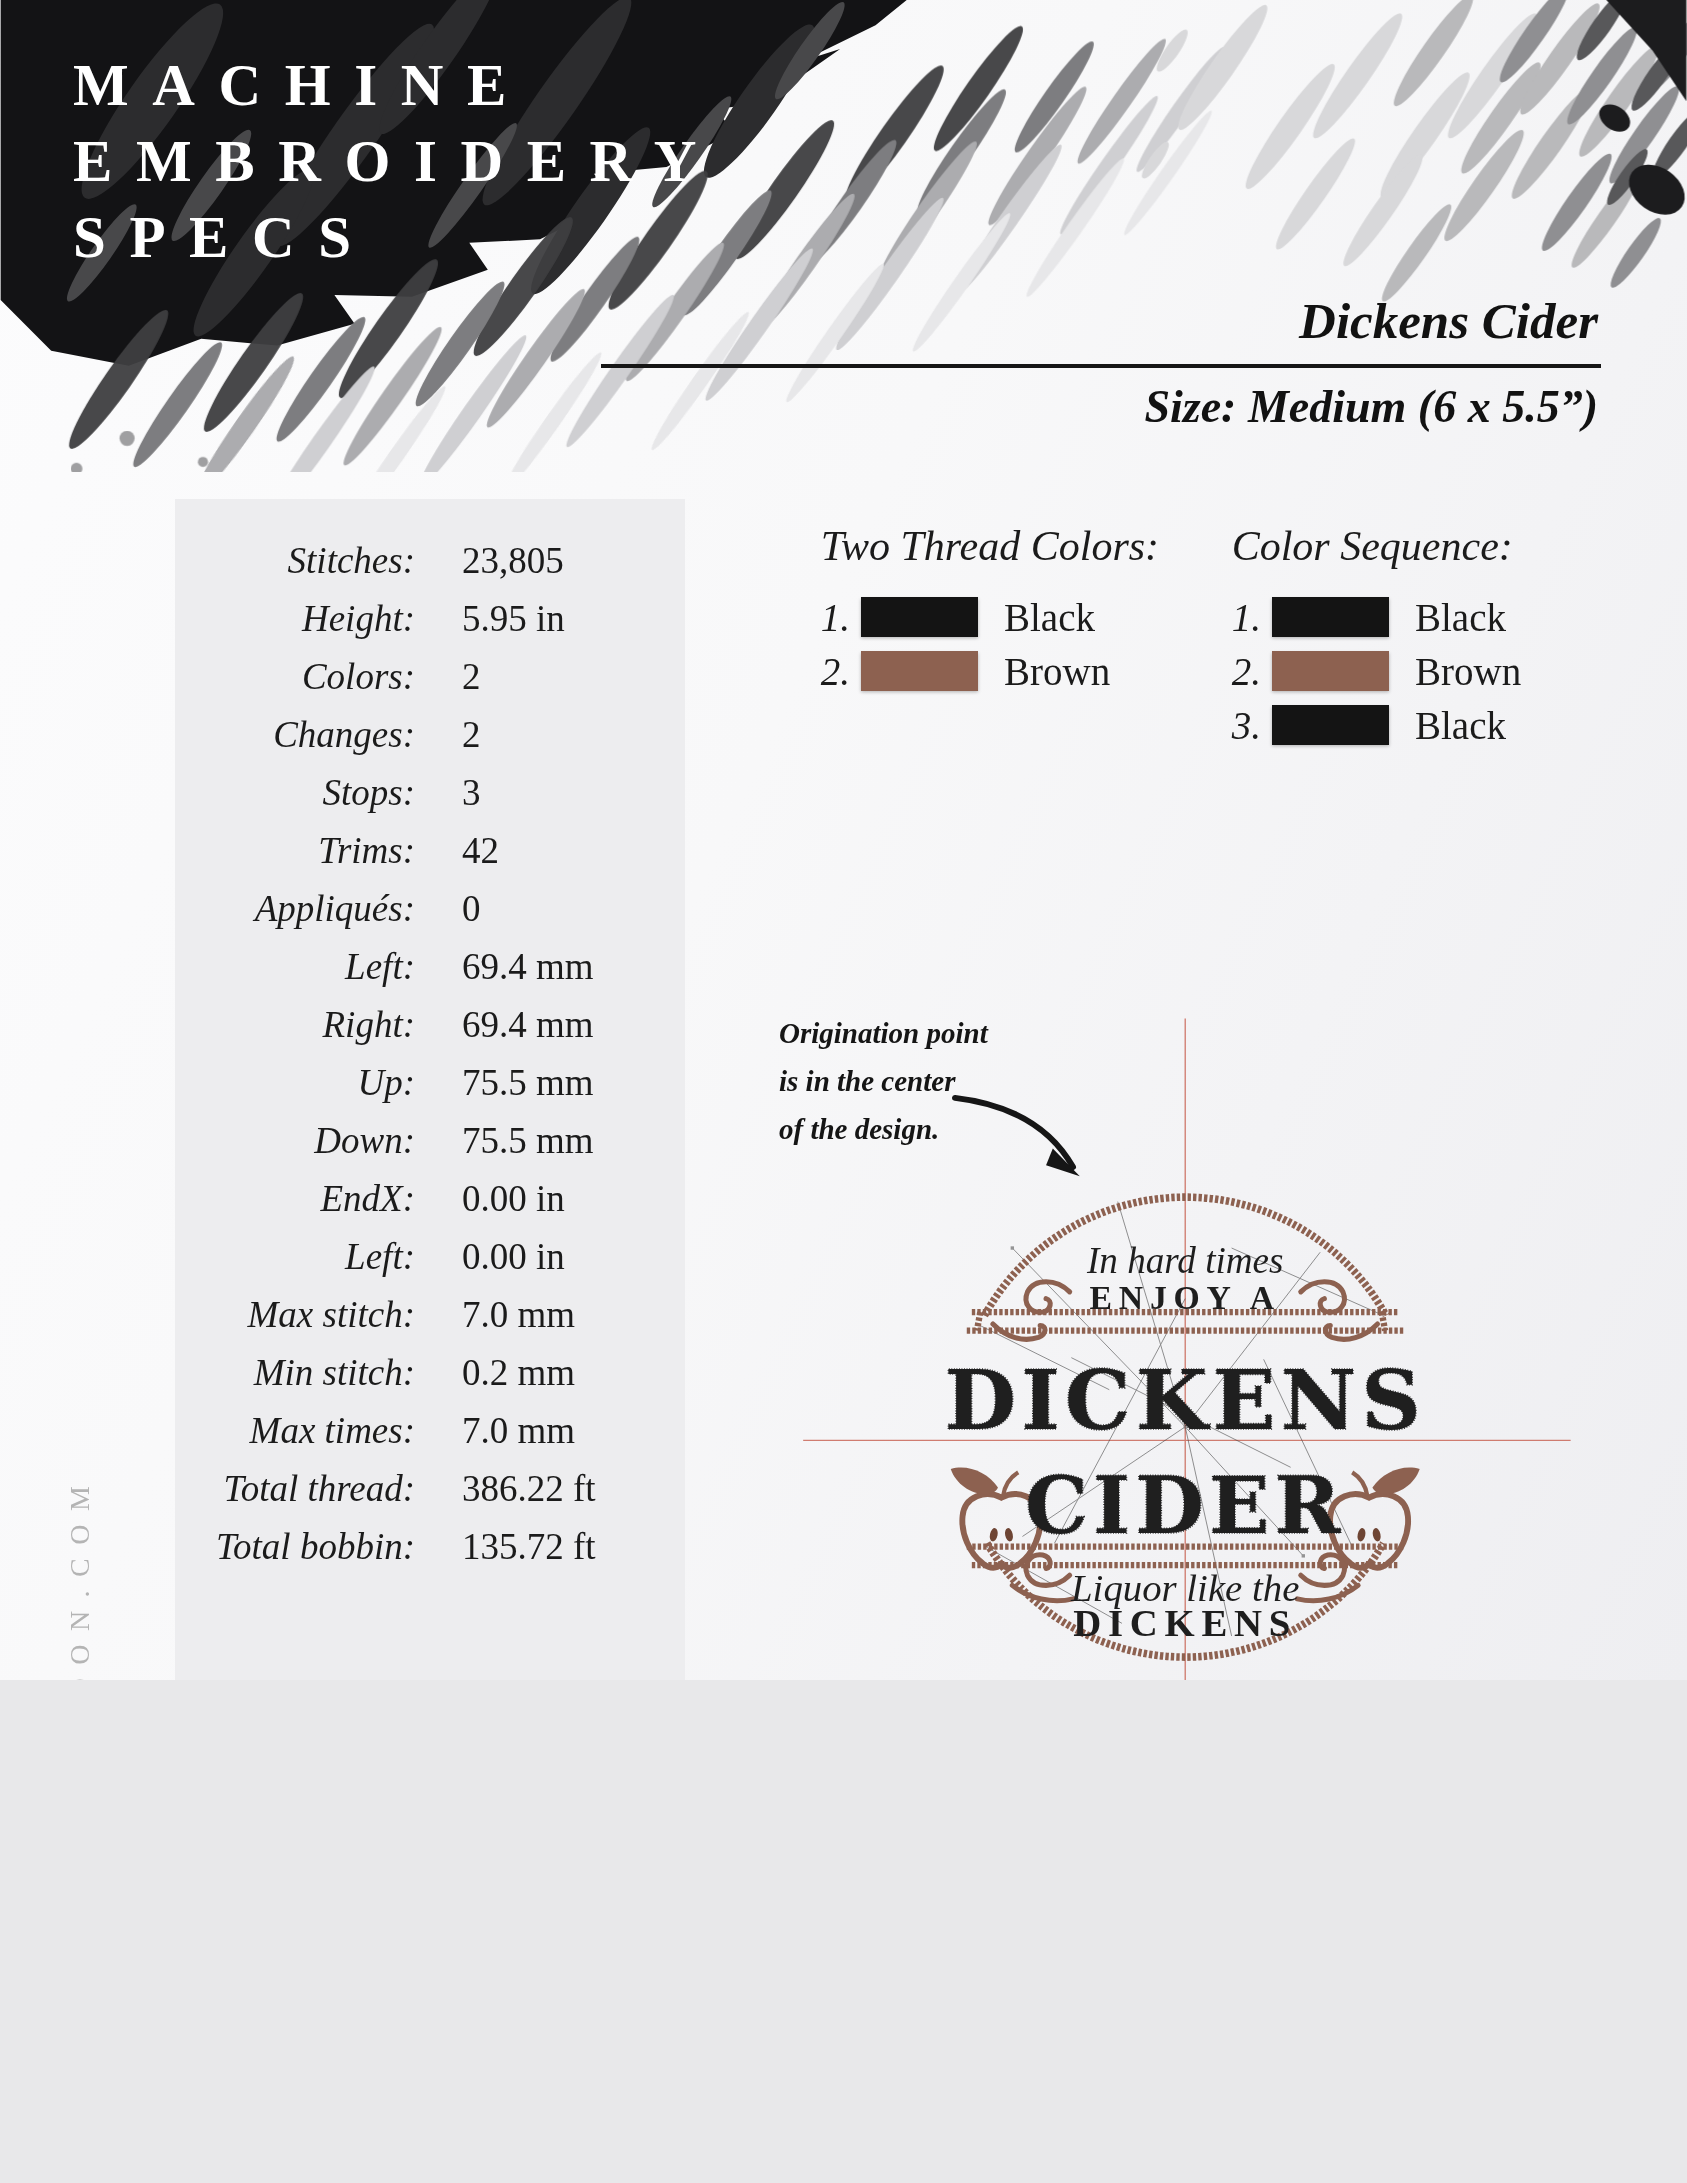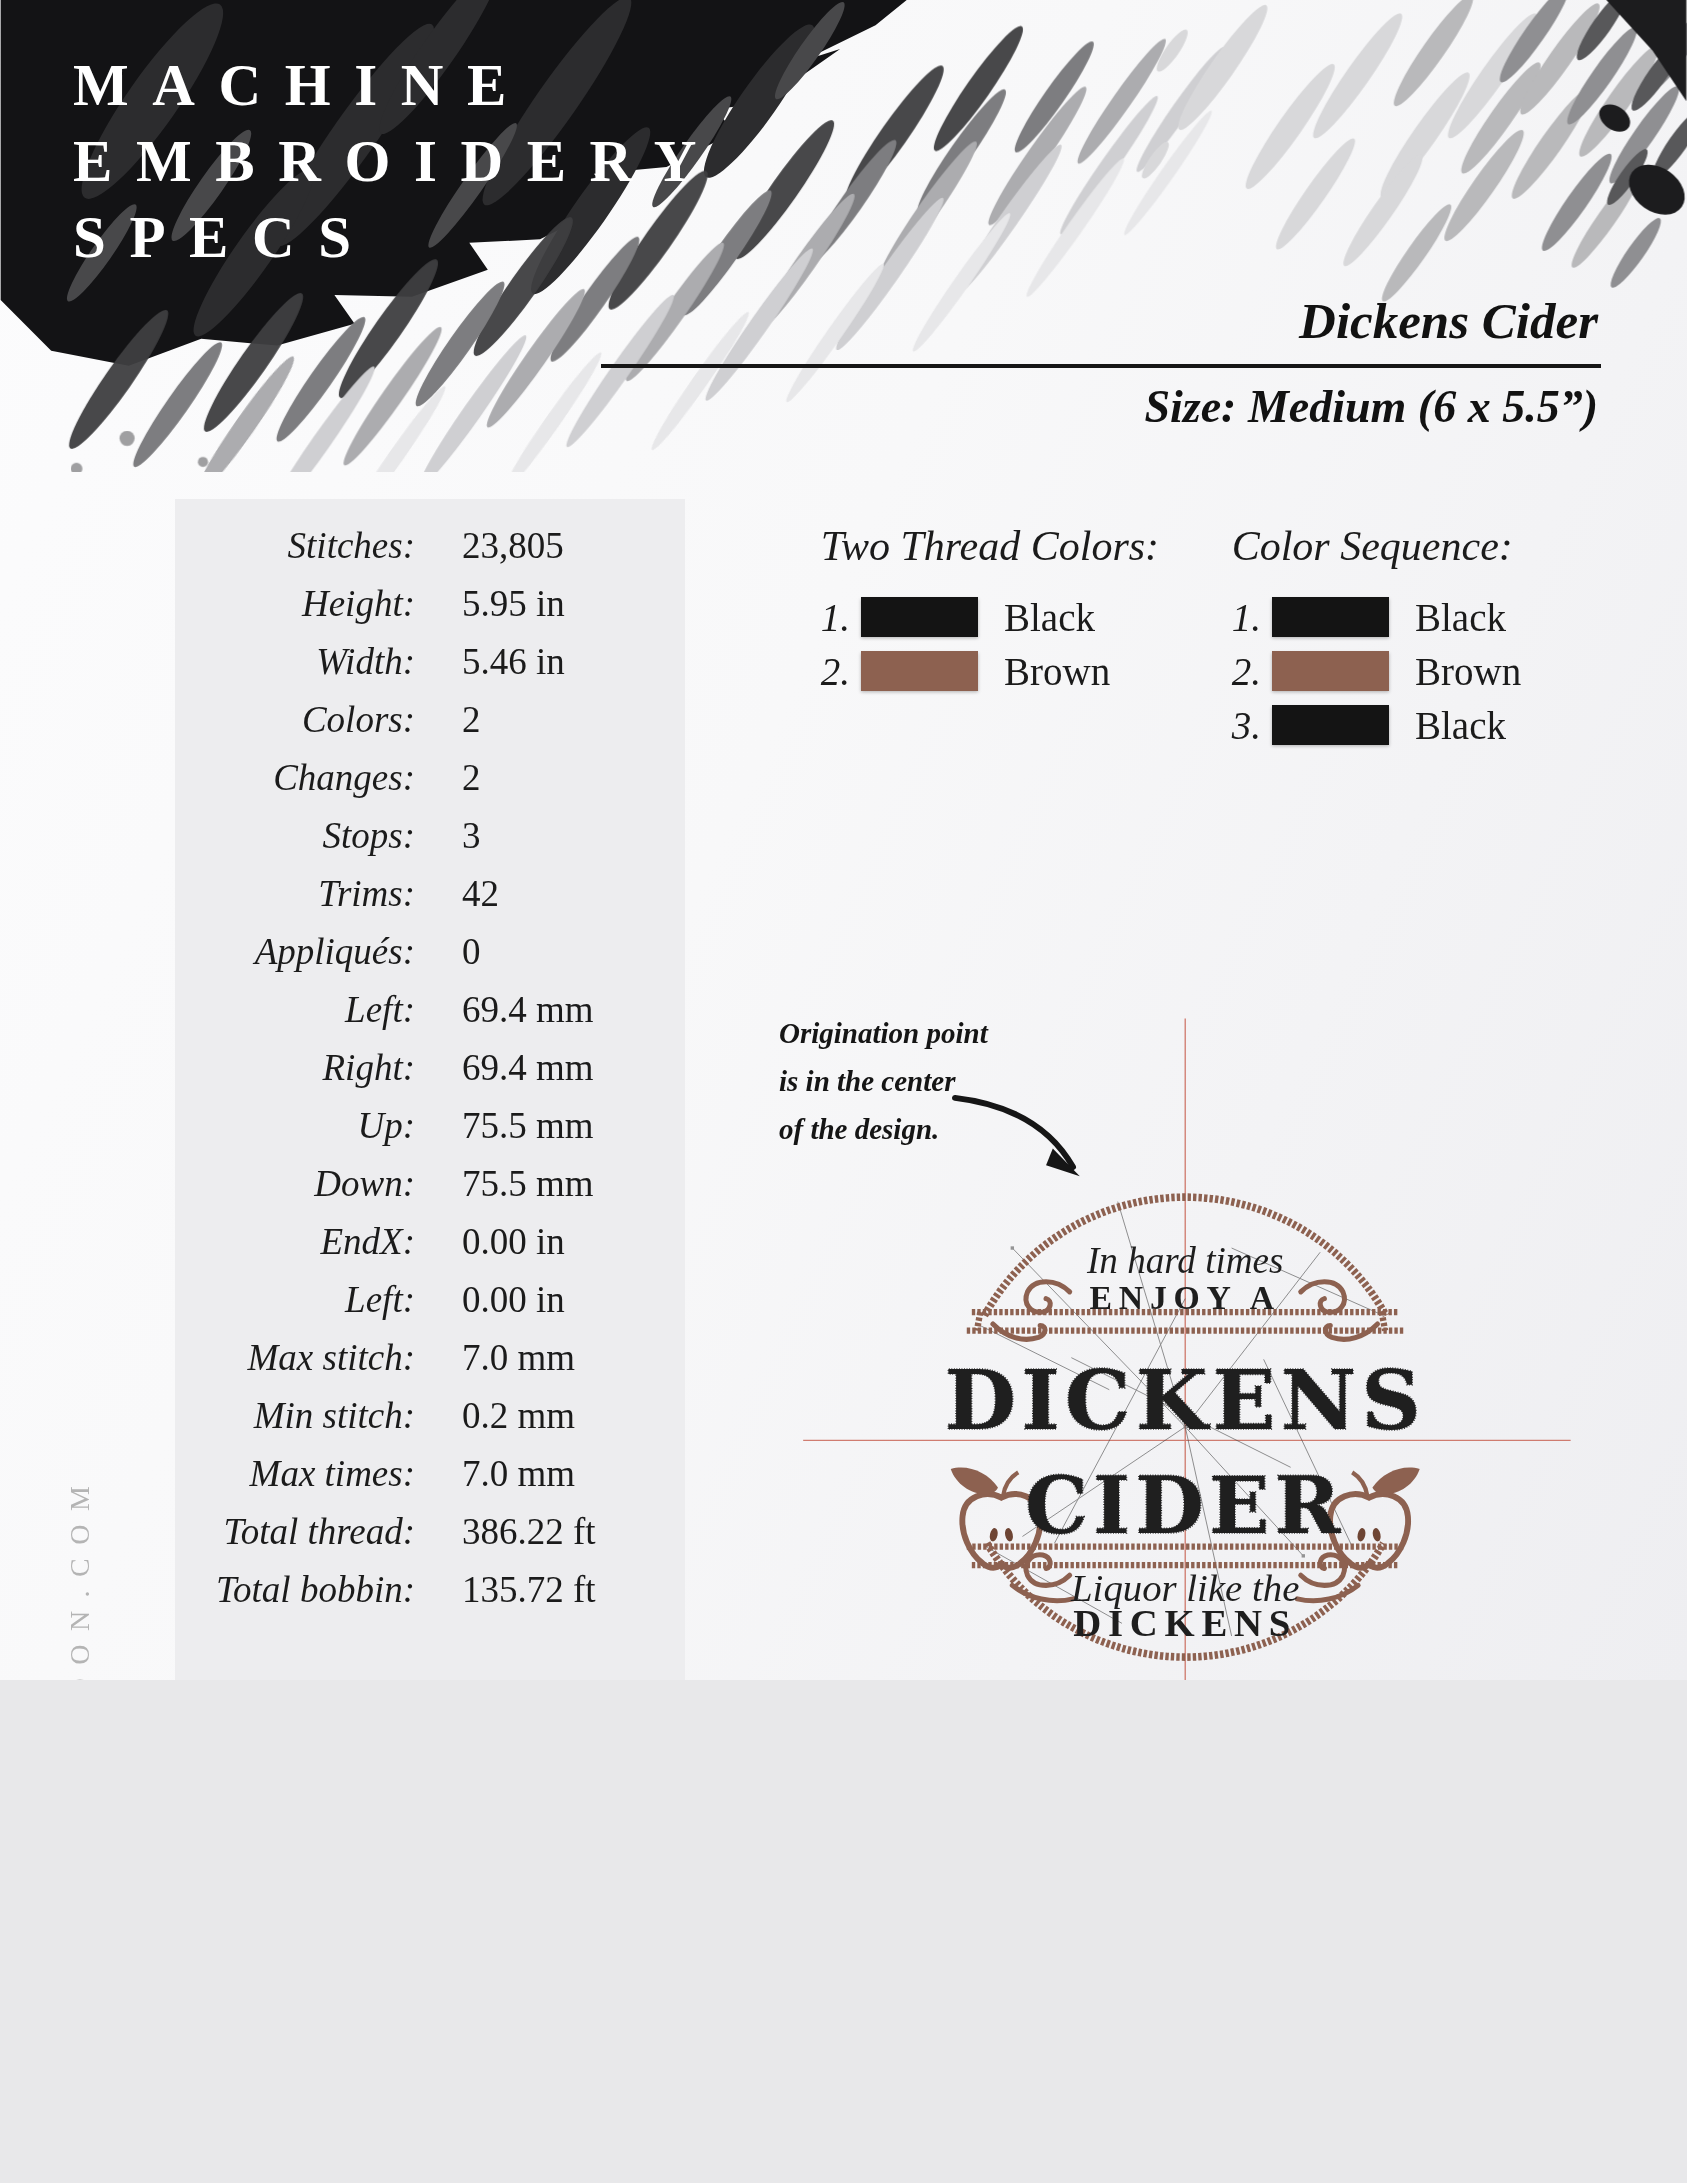--- a/index.html
+++ b/index.html
@@ -24,21 +24,21 @@
   }
   .size-label{
     position:absolute;right:89px;top:380px;
     font-size:46px;font-weight:700;font-style:italic;color:#121212;z-index:5;
   }
   
   .spec-panel{
     position:absolute;left:175px;top:499px;width:510px;height:1222px;
     background:#ededef;padding-top:25px;box-sizing:border-box;z-index:4;
   }
-  .spec-row{display:flex;align-items:flex-start;height:58px;font-size:37px;}
+  .spec-row{display:flex;align-items:flex-end;height:58px;font-size:37px;}
   .spec-label{width:240px;text-align:right;font-style:italic;flex:0 0 240px;}
   .spec-value{margin-left:47px;}
   
   .color-block{position:absolute;top:523px;z-index:4;}
   .color-block.threads{left:814px;}
   .color-block.sequence{left:1225px;}
   .color-block-title{font-size:42px;font-style:italic;line-height:47px;padding-left:6.7px;}
   .color-list{margin-top:20px;}
   .color-item{display:flex;align-items:center;height:54px;}
   .color-num{width:47px;font-style:italic;font-size:39px;padding-left:6.7px;box-sizing:border-box;}
@@ -208,24 +208,20 @@
       <div class="spec-row">
         <span class="spec-label">Stitches:</span>
         <span class="spec-value">23,805</span>
       </div>
 
       <div class="spec-row">
         <span class="spec-label">Height:</span>
         <span class="spec-value">5.95 in</span>
       </div>
 
-      <div class="spec-row">
-        <span class="spec-label">Width:</span>
-        <span class="spec-value">5.46 in</span>
-      </div>
 
       <div class="spec-row">
         <span class="spec-label">Colors:</span>
         <span class="spec-value">2</span>
       </div>
 
       <div class="spec-row">
         <span class="spec-label">Changes:</span>
         <span class="spec-value">2</span>
       </div>

